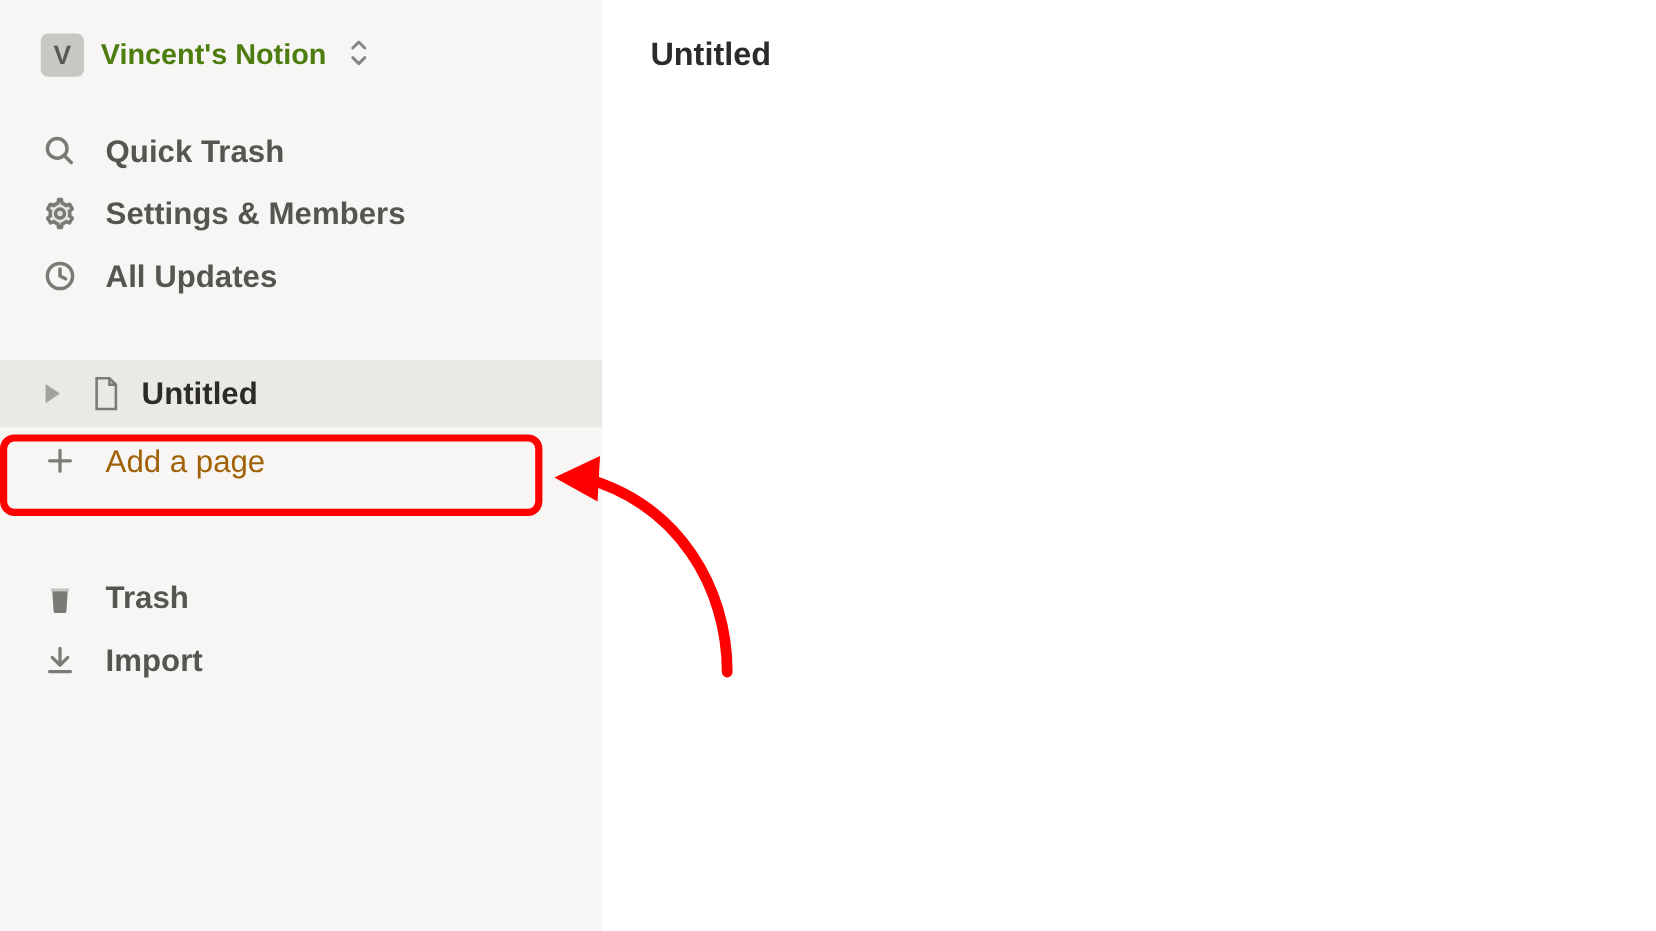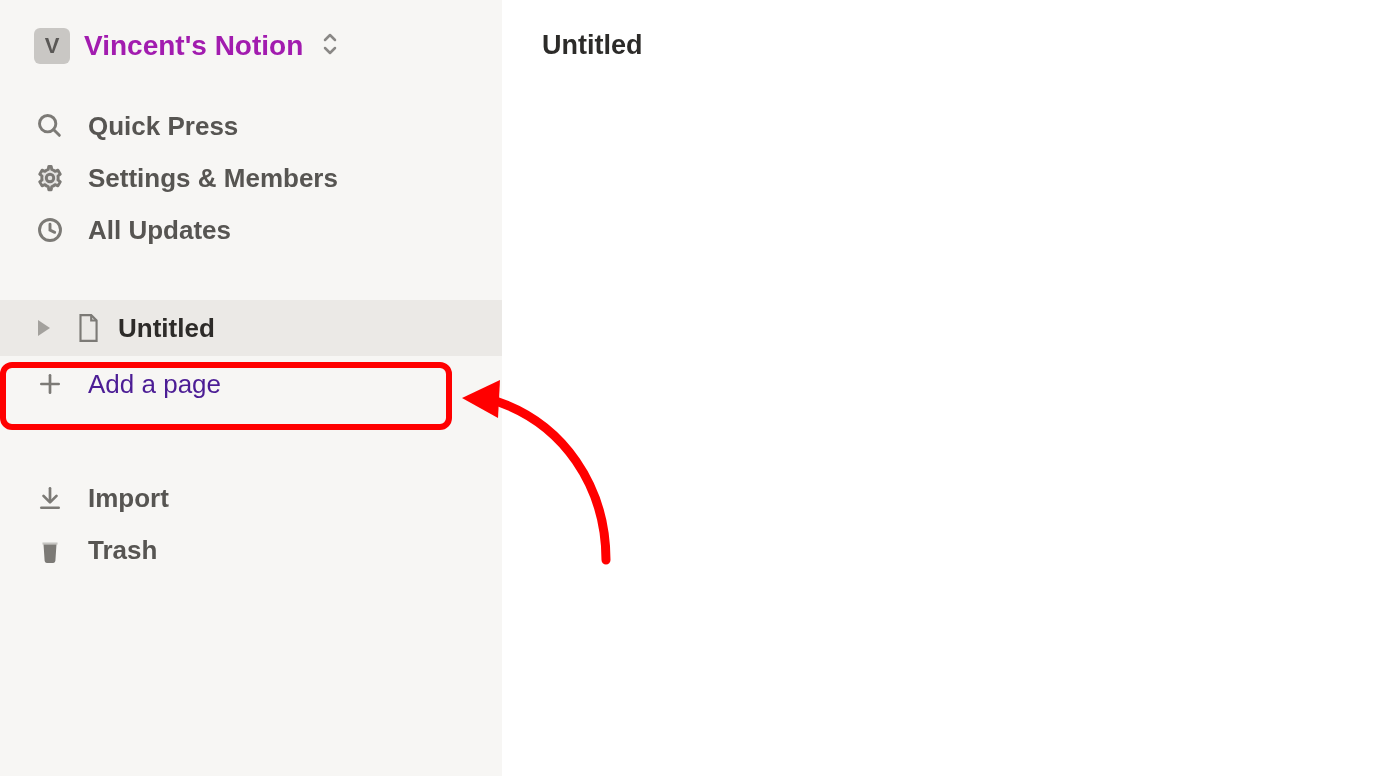--- a/index.html
+++ b/index.html
@@ -3,32 +3,32 @@
 <meta charset="utf-8">
 <style>
   * { box-sizing: border-box; margin: 0; padding: 0; }
   html, body { width: 1380px; height: 776px; font-family: -apple-system, BlinkMacSystemFont, "Segoe UI", Helvetica, Arial, sans-serif; background: #fff; overflow: hidden; }
   .app { display: flex; width: 100%; height: 100%; }
 
   
   .sidebar { width: 502px; height: 100%; background: #f7f6f4; display: flex; flex-direction: column; }
   .workspace-switcher { display: flex; align-items: center; gap: 14px; padding: 28px 24px 18px 34px; cursor: pointer; }
   .workspace-badge { width: 36px; height: 36px; border-radius: 6px; background: #c9c7c4; color: #5a5856; font-weight: 600; font-size: 22px; display: flex; align-items: center; justify-content: center; }
-  .workspace-name { font-size: 28px; font-weight: 700; color: #a21caf; }
+  .workspace-name { font-size: 24px; font-weight: 700; color: #4d7c0f; }
   .sort-icon { margin-left: 4px; color: #8a8886; }
 
   .nav-section { padding-top: 18px; }
   .nav-item { display: flex; align-items: center; gap: 22px; padding: 10px 24px 10px 34px; font-size: 26px; font-weight: 600; color: #575552; cursor: pointer; }
   .nav-icon { width: 32px; height: 32px; display: flex; align-items: center; justify-content: center; color: #7c7a76; flex-shrink: 0; }
 
   .page-group { margin-top: 44px; }
   .page-item { display: flex; align-items: center; gap: 14px; padding: 12px 24px 12px 38px; font-size: 26px; font-weight: 700; color: #2d2b29; background: #ebe9e6; cursor: pointer; }
   .disclosure { width: 0; height: 0; border-top: 8px solid transparent; border-bottom: 8px solid transparent; border-left: 12px solid #a3a19d; margin-right: 8px; }
 
-  .add-page-item { display: flex; align-items: center; gap: 22px; padding: 12px 24px 12px 34px; font-size: 26px; font-weight: 500; color: #4c1d95; cursor: pointer; }
+  .add-page-item { display: flex; align-items: center; gap: 22px; padding: 12px 24px 12px 34px; font-size: 26px; font-weight: 500; color: #a16207; cursor: pointer; }
   .highlight-box { position: absolute; left: 0; top: 362px; width: 452px; height: 68px; border: 6px solid #ff0000; border-radius: 12px; pointer-events: none; }
 
   .bottom-group { margin-top: 60px; }
 
   
   .main { flex: 1; height: 100%; background: #fff; position: relative; overflow: hidden; }
   .breadcrumb { padding: 30px 0 0 40px; font-size: 27px; font-weight: 600; color: #2c2b29; }
   .page-title-placeholder { position: absolute; left: 876px; top: 332px; font-size: 72px; font-weight: 800; color: #d6d4d2; letter-spacing: -1px; }
   .prompt-text { position: absolute; left: 876px; top: 492px; font-size: 28px; color: #b7b5b2; font-weight: 500; white-space: nowrap; }
   .option-list { position: absolute; left: 876px; top: 594px; display: flex; flex-direction: column; gap: 24px; }
@@ -56,21 +56,21 @@
     </div>
 
     <div class="nav-section">
       <div class="nav-item">
         <span class="nav-icon">
           <svg width="28" height="28" viewBox="0 0 24 24" fill="none" stroke="currentColor" stroke-width="2.5" stroke-linecap="round">
               <circle cx="10" cy="10" r="7"></circle>
               <line x1="20" y1="20" x2="15" y2="15"></line>
             </svg>
         </span>
-        <span>Quick Press</span>
+        <span>Quick Trash</span>
       </div>
       <div class="nav-item">
         <span class="nav-icon">
           <svg width="28" height="28" viewBox="0 0 24 24" fill="none" stroke="currentColor" stroke-width="2.5" stroke-linecap="round" stroke-linejoin="round">
               <circle cx="12" cy="12" r="3.2"></circle>
               <path d="M12 2l1.5 3 3-1 1 3 3 1.5-1 3 1 3-3 1.5-1 3-3-1-1.5 3-1.5-3-3 1-1-3-3-1.5 1-3-1-3 3-1.5 1-3 3 1z" fill="currentColor" stroke="none" opacity=".15"></path>
               <path d="M19 12a7 7 0 0 0-.2-1.7l2-1.6-2-3.4-2.4 1a7 7 0 0 0-2.9-1.7L13 2h-2l-.5 2.6a7 7 0 0 0-2.9 1.7l-2.4-1-2 3.4 2 1.6A7 7 0 0 0 5 12c0 .6.1 1.1.2 1.7l-2 1.6 2 3.4 2.4-1a7 7 0 0 0 2.9 1.7L11 22h2l.5-2.6a7 7 0 0 0 2.9-1.7l2.4 1 2-3.4-2-1.6c.1-.6.2-1.1.2-1.7z"></path>
             </svg>
         </span>
         <span>Settings &amp; Members</span>
@@ -104,36 +104,36 @@
               <line x1="4" y1="12" x2="20" y2="12"></line>
             </svg>
         </span>
         <span>Add a page</span>
       </div>
     </div>
 
     <div class="bottom-group">
       <div class="nav-item">
         <span class="nav-icon">
+          <svg width="26" height="28" viewBox="0 0 24 26" fill="currentColor">
+              <path d="M5 6h14v2H5z" opacity=".4"></path>
+              <path d="M6 8h12l-1 15a2 2 0 0 1-2 2H9a2 2 0 0 1-2-2z"></path>
+            </svg>
+        </span>
+        <span>Trash</span>
+      </div>
+      <div class="nav-item">
+        <span class="nav-icon">
           <svg width="26" height="26" viewBox="0 0 24 24" fill="none" stroke="currentColor" stroke-width="2.5" stroke-linecap="round" stroke-linejoin="round">
               <line x1="12" y1="3" x2="12" y2="15"></line>
               <polyline points="6,10 12,16 18,10"></polyline>
               <line x1="4" y1="21" x2="20" y2="21"></line>
             </svg>
         </span>
         <span>Import</span>
-      </div>
-      <div class="nav-item">
-        <span class="nav-icon">
-          <svg width="26" height="28" viewBox="0 0 24 26" fill="currentColor">
-              <path d="M5 6h14v2H5z" opacity=".4"></path>
-              <path d="M6 8h12l-1 15a2 2 0 0 1-2 2H9a2 2 0 0 1-2-2z"></path>
-            </svg>
-        </span>
-        <span>Trash</span>
       </div>
     </div>
 
     <div class="highlight-box"></div>
   </aside>
 
   <main class="main">
     <div class="breadcrumb">Untitled</div>
 
     <div class="page-title-placeholder">Untitled</div>

